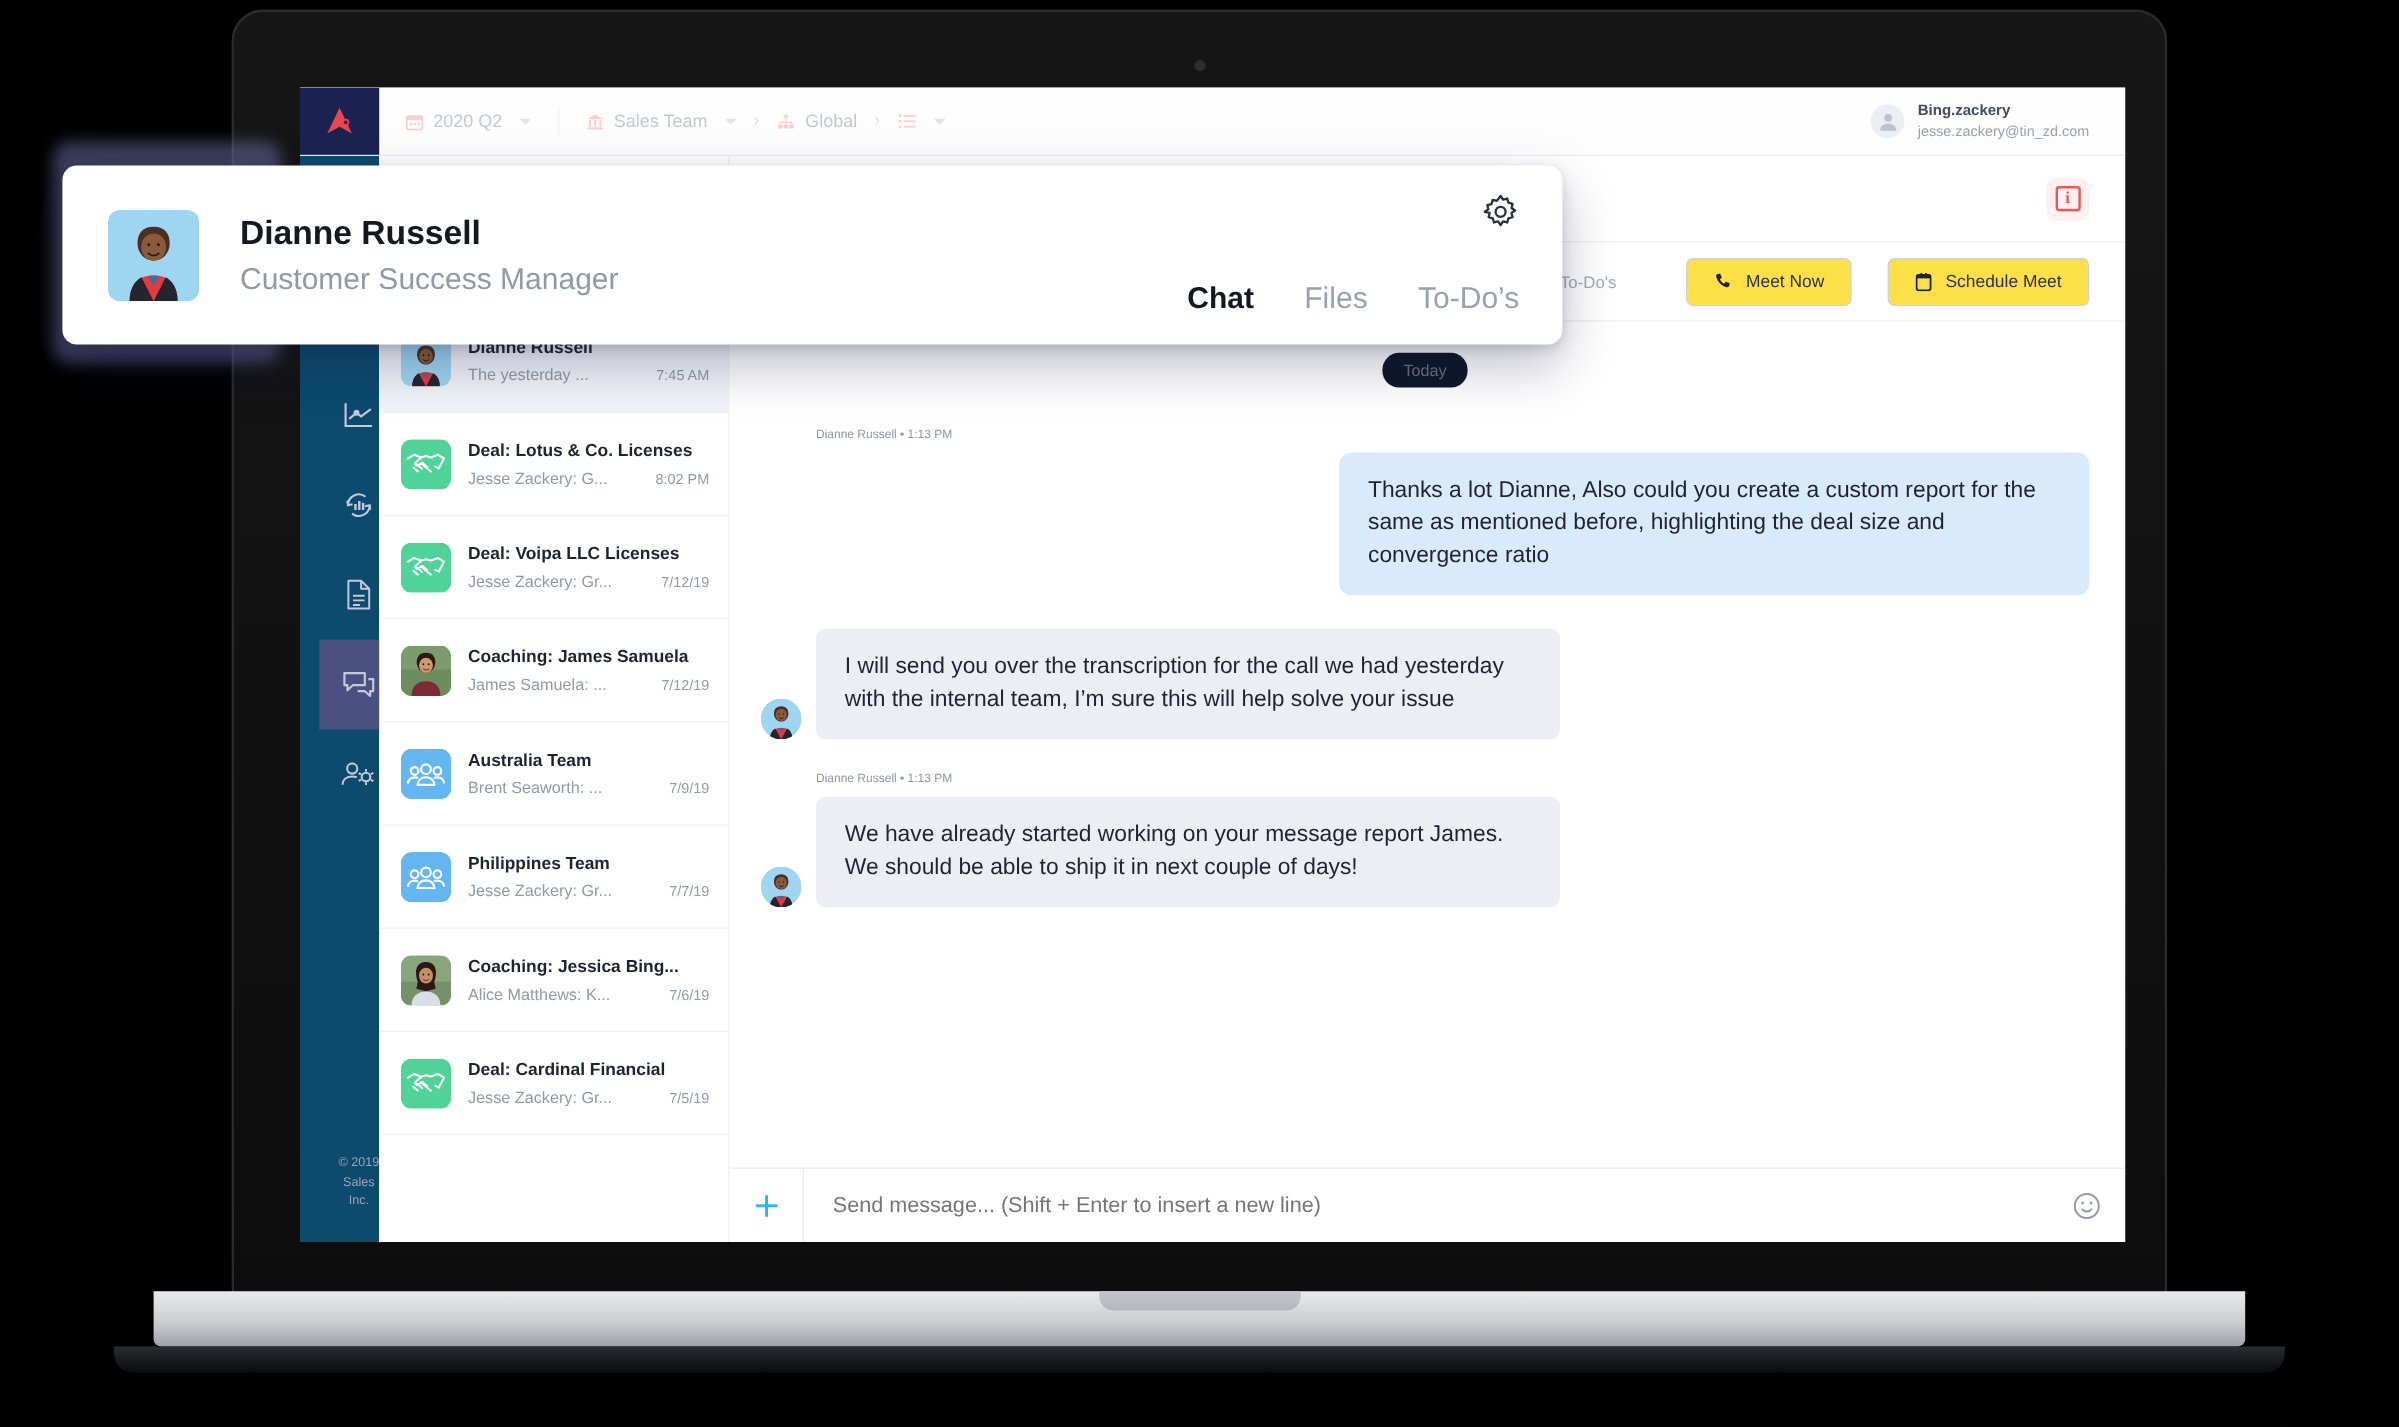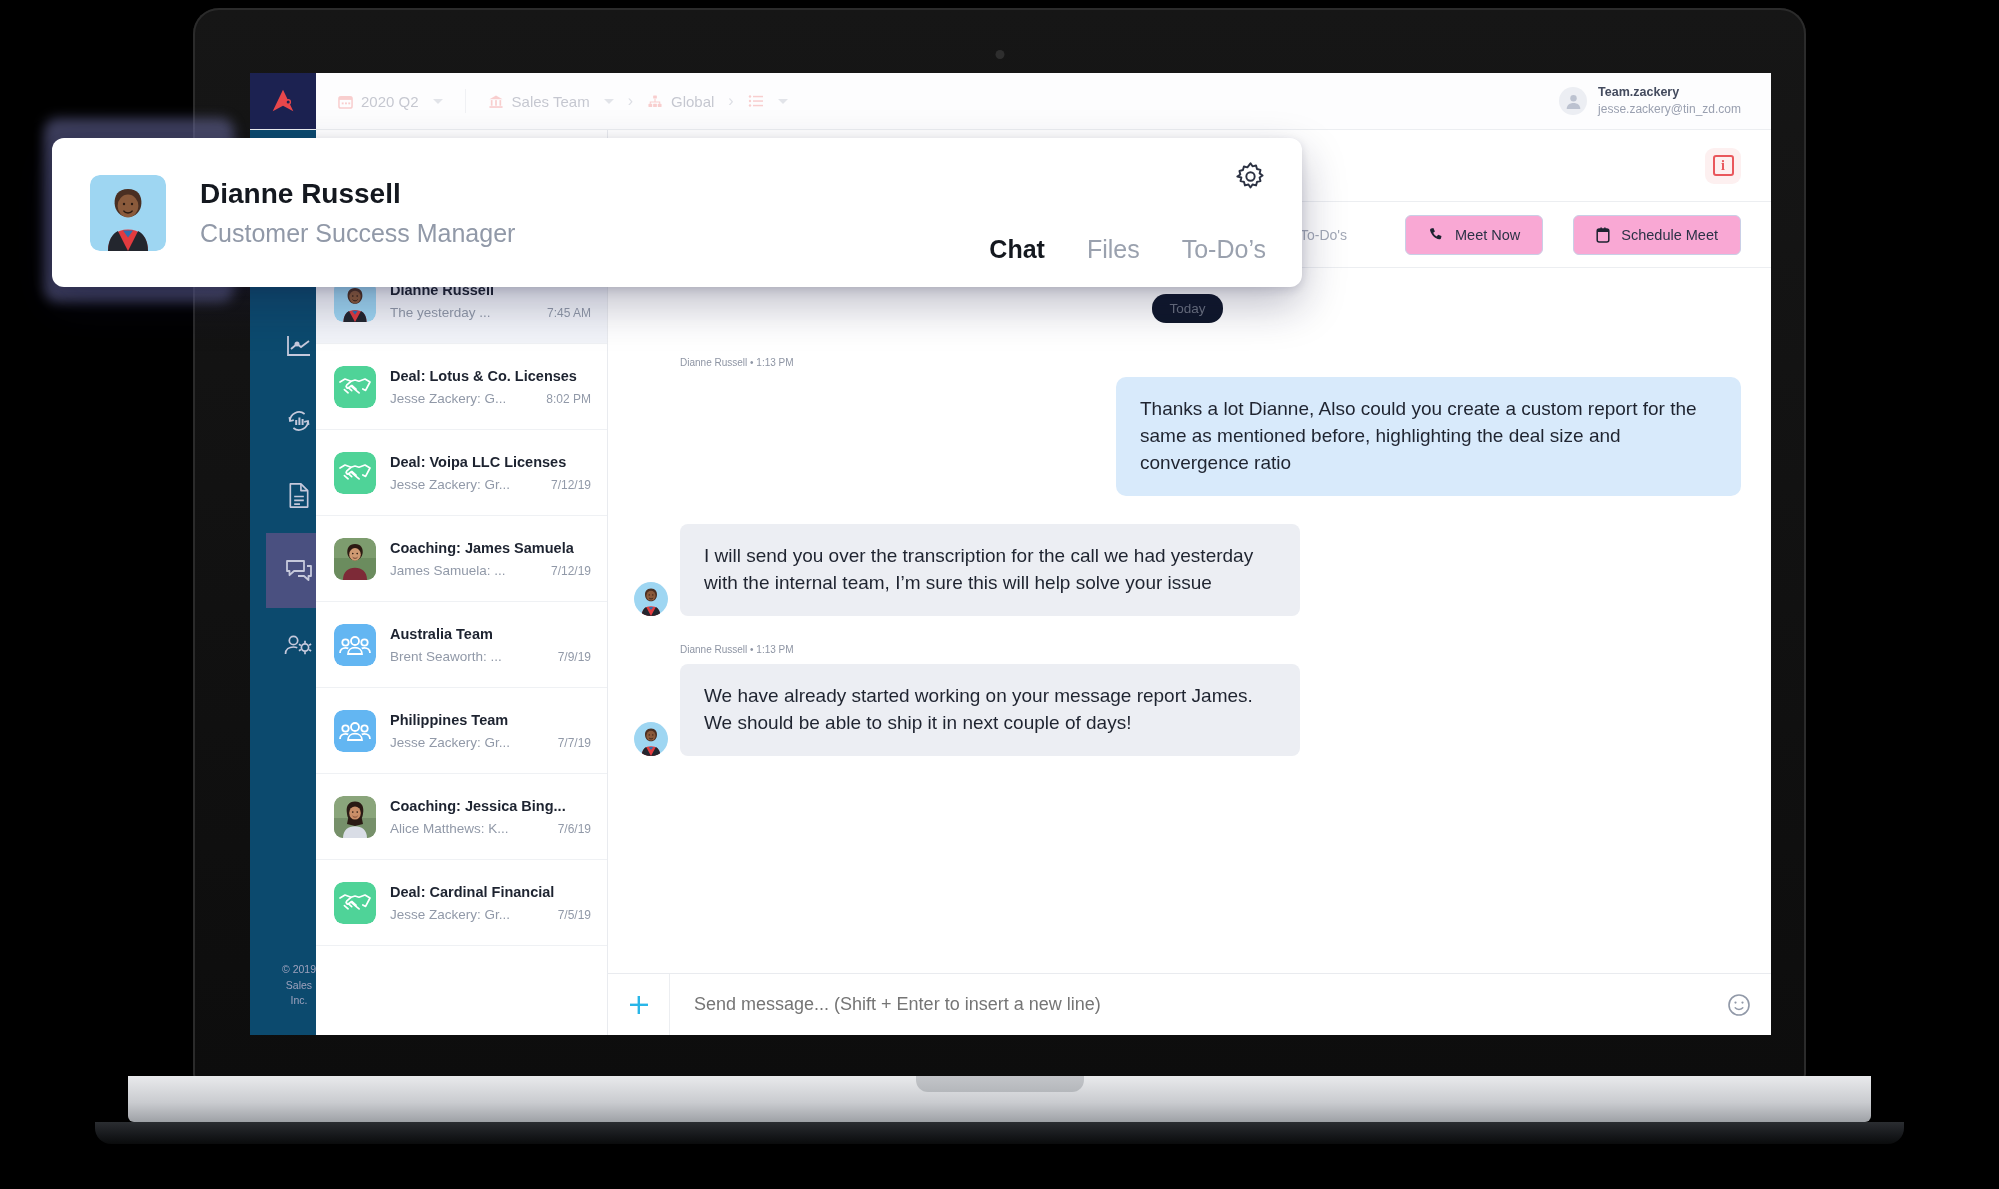--- a/index.html
+++ b/index.html
@@ -134,21 +134,21 @@
   }
   .chat-header .ava { width: 40px; height: 40px; border-radius: 8px; overflow: hidden; flex:0 0 auto; }
   .chat-header .role { font-size: 14.5px; color: #9199a8; }
   .chat-header .spacer { flex: 1; }
   .htabs { display: flex; gap: 30px; margin-right: 42px; }
   .htab { font-size: 14px; color: #a2a8b6; }
   .htab.active { color: #1d2330; font-weight: bold; }
   .hbtn {
     display: flex; align-items: center; gap: 11px;
     border: 1px solid #c9cfe6; border-radius: 6px; height: 40px; padding: 0 22px;
-    font-size: 14.5px; color: #2b3246; background: #f9a8d4;
+    font-size: 14.5px; color: #2b3246; background: #fde047;
   }
   .hbtn + .hbtn { margin-left: 14px; }
 
   .msgs { flex: 1; padding: 26px 30px 10px 26px; overflow: hidden; min-height: 0; }
   .daypill {
     margin: 0 auto 34px; width: fit-content; background: #0f172a; color: #6b7280;
     font-size: 13.5px; padding: 7px 17px; border-radius: 14px;
   }
   .msg-label { font-size: 10px; color: #8e95a4; margin: 0 0 9px 46px; }
   .msg-row { display: flex; align-items: flex-end; gap: 12px; margin-bottom: 28px; }
@@ -280,21 +280,21 @@
         </div>
 
         <div class="topuser">
           <div class="ava">
             <svg width="17" height="17" viewBox="0 0 18 18">
                 <circle cx="9" cy="5.6" r="3.4" fill="#bcc2d0"></circle>
                 <path d="M1.8 17c0-4.1 3.2-6.3 7.2-6.3s7.2 2.2 7.2 6.3z" fill="#bcc2d0"></path>
               </svg>
           </div>
           <div>
-            <div class="nm">Team.zackery</div>
+            <div class="nm">Bing.zackery</div>
             <div class="em">jesse.zackery@tin_zd.com</div>
           </div>
         </div>
       </div>
 
       <div class="body">
 
         <div class="rail">
           <div class="rail-item">
             <svg width="30" height="22" viewBox="0 0 32 22" fill="none" stroke="currentColor" stroke-width="1.7">

